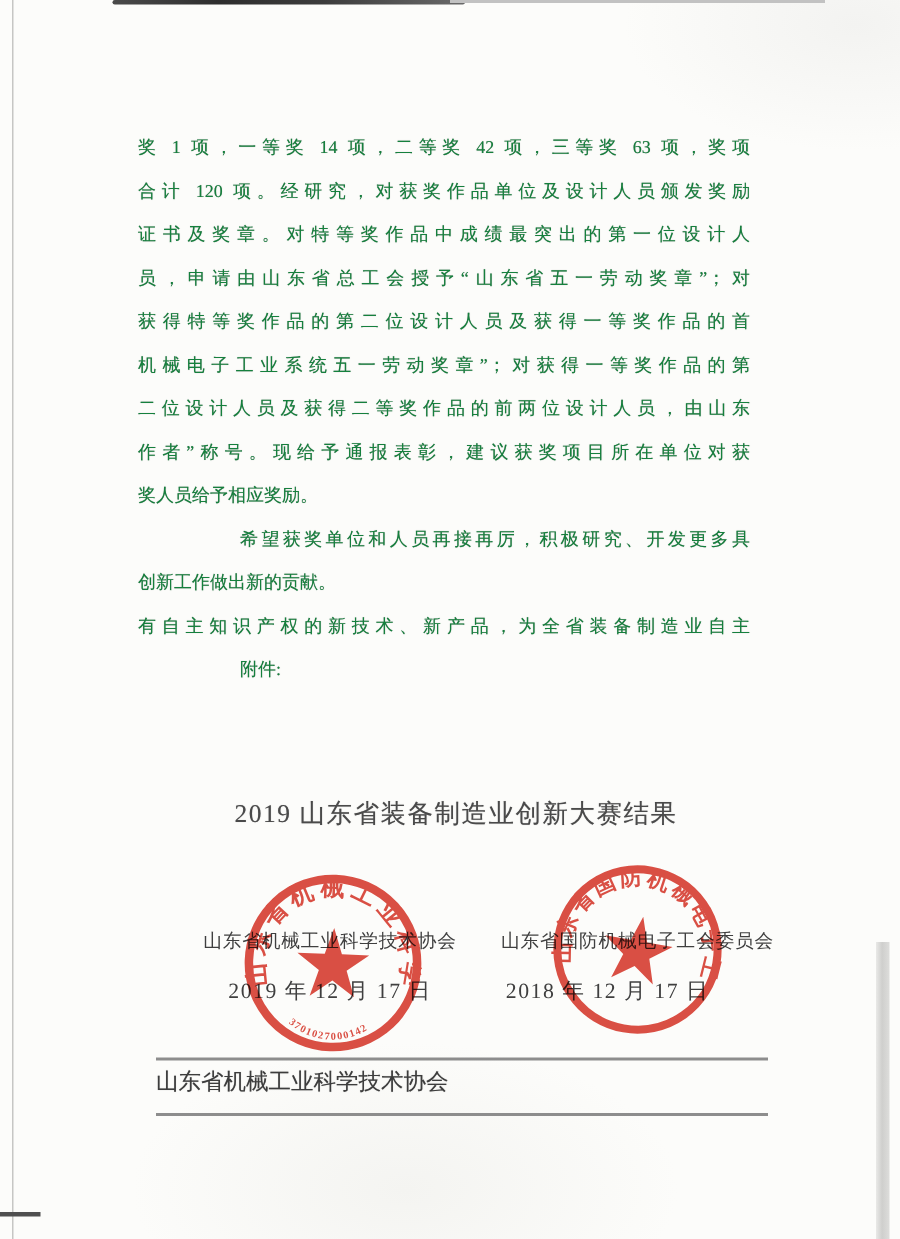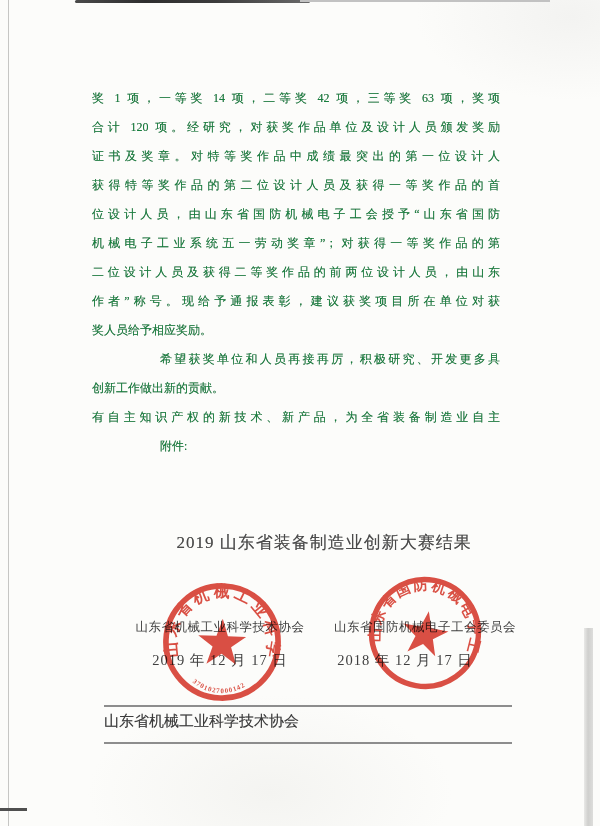--- a/index.html
+++ b/index.html
@@ -20,21 +20,21 @@
   .scan-dash-bottom{left:0;top:808px;width:27px;height:3px;background:#4f4f4f;}
   .scan-strip-right{left:584px;top:628px;width:9px;height:198px;
     background:linear-gradient(90deg,#e9e9e7,#cfcfcd 45%,#dddddb);}
 
   .body-text{position:absolute;left:92px;top:84px;width:408px;
     font-size:12px;color:#15803d;text-shadow:0 0 .5px rgba(70,70,70,.55);}
   .bline{height:29px;line-height:29px;text-align:justify;white-space:nowrap;}
   .bline.j{white-space:normal;text-align-last:justify;}
   .bline.ind{text-indent:35px;margin-left:33px;}
 
-  .attachment-title{position:absolute;left:120px;top:531px;width:408px;
+  .attachment-title{position:absolute;left:100px;top:531px;width:408px;
     text-align:center;font-size:17px;letter-spacing:1px;color:#4a4a4a;
     text-shadow:0 0 .5px rgba(70,70,70,.5);}
 
   .sig{position:absolute;text-align:center;color:#3f3f3f;}
   .sig-left{left:112px;top:618px;width:216px;}
   .sig-right{left:330px;top:618px;width:190px;}
   .sig-org{font-size:12.5px;line-height:18px;letter-spacing:.5px;}
   .sig-date{font-size:14.5px;margin-top:15px;letter-spacing:1px;}
   .sig-right .sig-date{transform:translateX(-20px);}
 
@@ -56,22 +56,22 @@
 <div class="artifact scan-line-top"></div>
 <div class="artifact scan-line-top2"></div>
 <div class="artifact scan-line-left"></div>
 <div class="artifact scan-dash-bottom"></div>
 <div class="artifact scan-strip-right"></div>
 
 <div class="body-text">
     <div class="bline j">奖 1 项，一等奖 14 项，二等奖 42 项，三等奖 63 项，奖项</div>
     <div class="bline j">合计 120 项。经研究，对获奖作品单位及设计人员颁发奖励</div>
     <div class="bline j">证书及奖章。对特等奖作品中成绩最突出的第一位设计人</div>
+    <div class="bline j">员，申请由山东省总工会授予“山东省五一劳动奖章”；对</div>
     <div class="bline j">获得特等奖作品的第二位设计人员及获得一等奖作品的首</div>
-    <div class="bline j">位设计人员，由山东省国防机械电子工会授予“山东省国防</div>
     <div class="bline j">机械电子工业系统五一劳动奖章”；对获得一等奖作品的第</div>
     <div class="bline j">二位设计人员及获得二等奖作品的前两位设计人员，由山东</div>
     <div class="bline j">作者”称号。现给予通报表彰，建议获奖项目所在单位对获</div>
     <div class="bline">奖人员给予相应奖励。</div>
     <div class="bline j ind">希望获奖单位和人员再接再厉，积极研究、开发更多具</div>
     <div class="bline">创新工作做出新的贡献。</div>
     <div class="bline j">有自主知识产权的新技术、新产品，为全省装备制造业自主</div>
     <div class="bline ind">附件:</div>
   </div>
 

